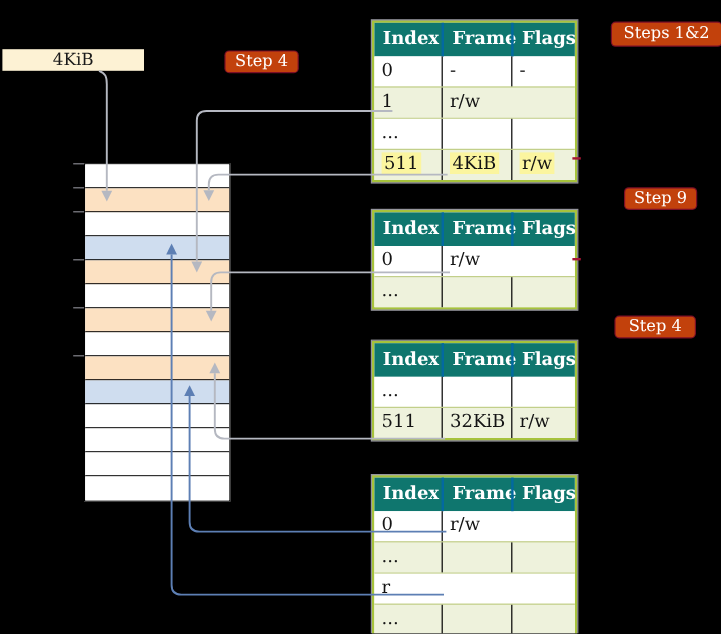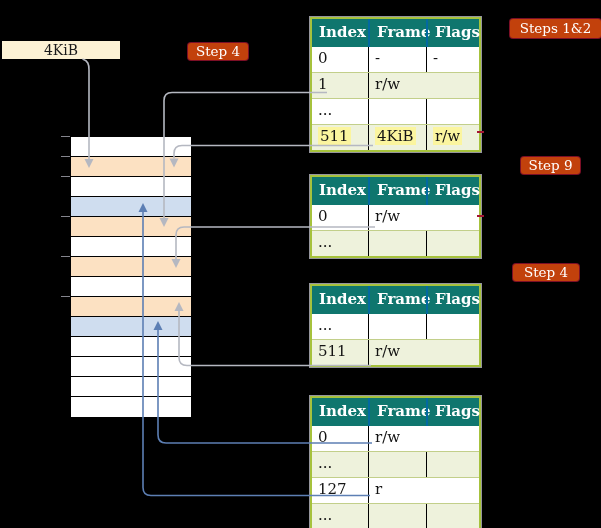--- a/index.html
+++ b/index.html
@@ -137,40 +137,40 @@
         <div class="hcell c1">Frame</div>
         <div class="hcell c2">Flags</div>
       </div>
       <div class="trow">
         <div class="cell c0">...</div>
         <div class="cell c1"></div>
         <div class="cell c2"></div>
       </div>
       <div class="trow shaded">
         <div class="cell c0">511</div>
+        <div class="cell c1">32KiB</div>
         <div class="cell c2">r/w</div>
       </div>
     </div>
   <div class="ptable" style="top:396px">
       <div class="thead">
         <div class="hcell c0">Index</div>
         <div class="hcell c1">Frame</div>
         <div class="hcell c2">Flags</div>
       </div>
       <div class="trow">
         <div class="cell c0">0</div>
         <div class="cell c2">r/w</div>
       </div>
       <div class="trow shaded">
         <div class="cell c0">...</div>
         <div class="cell c1"></div>
         <div class="cell c2"></div>
       </div>
       <div class="trow">
-        <div class="cell c0">127</div>
         <div class="cell c2">r</div>
       </div>
       <div class="trow shaded">
         <div class="cell c0">...</div>
         <div class="cell c1"></div>
         <div class="cell c2"></div>
       </div>
     </div>
 
   <div class="red-dash" id="red-dash-1"></div>

